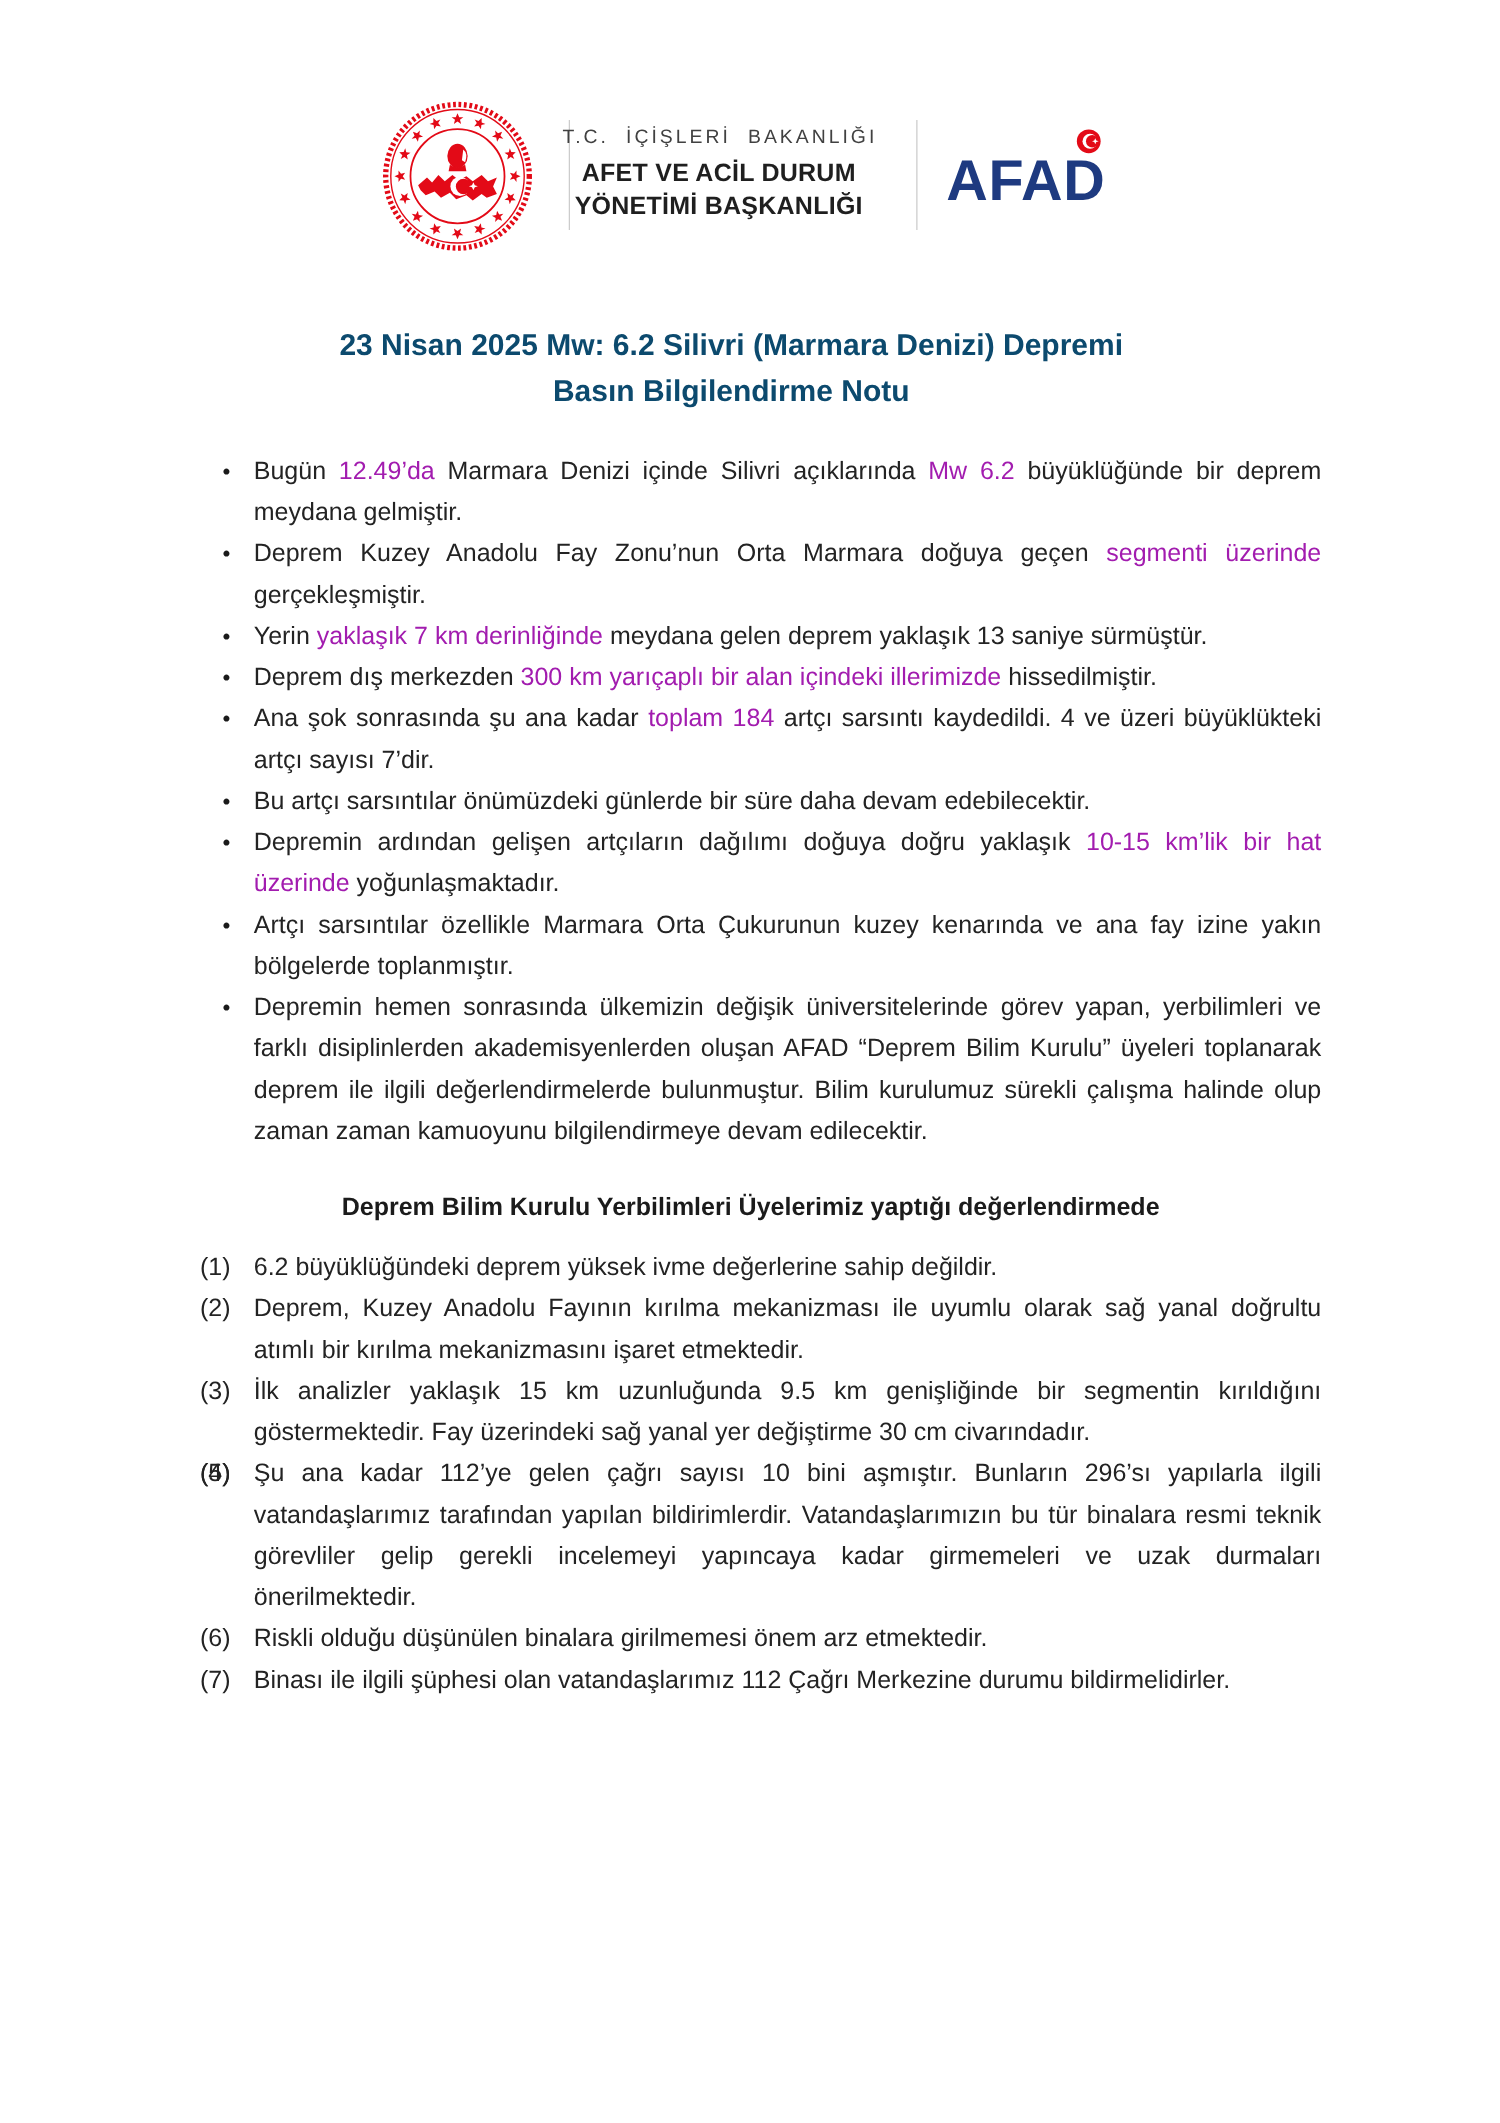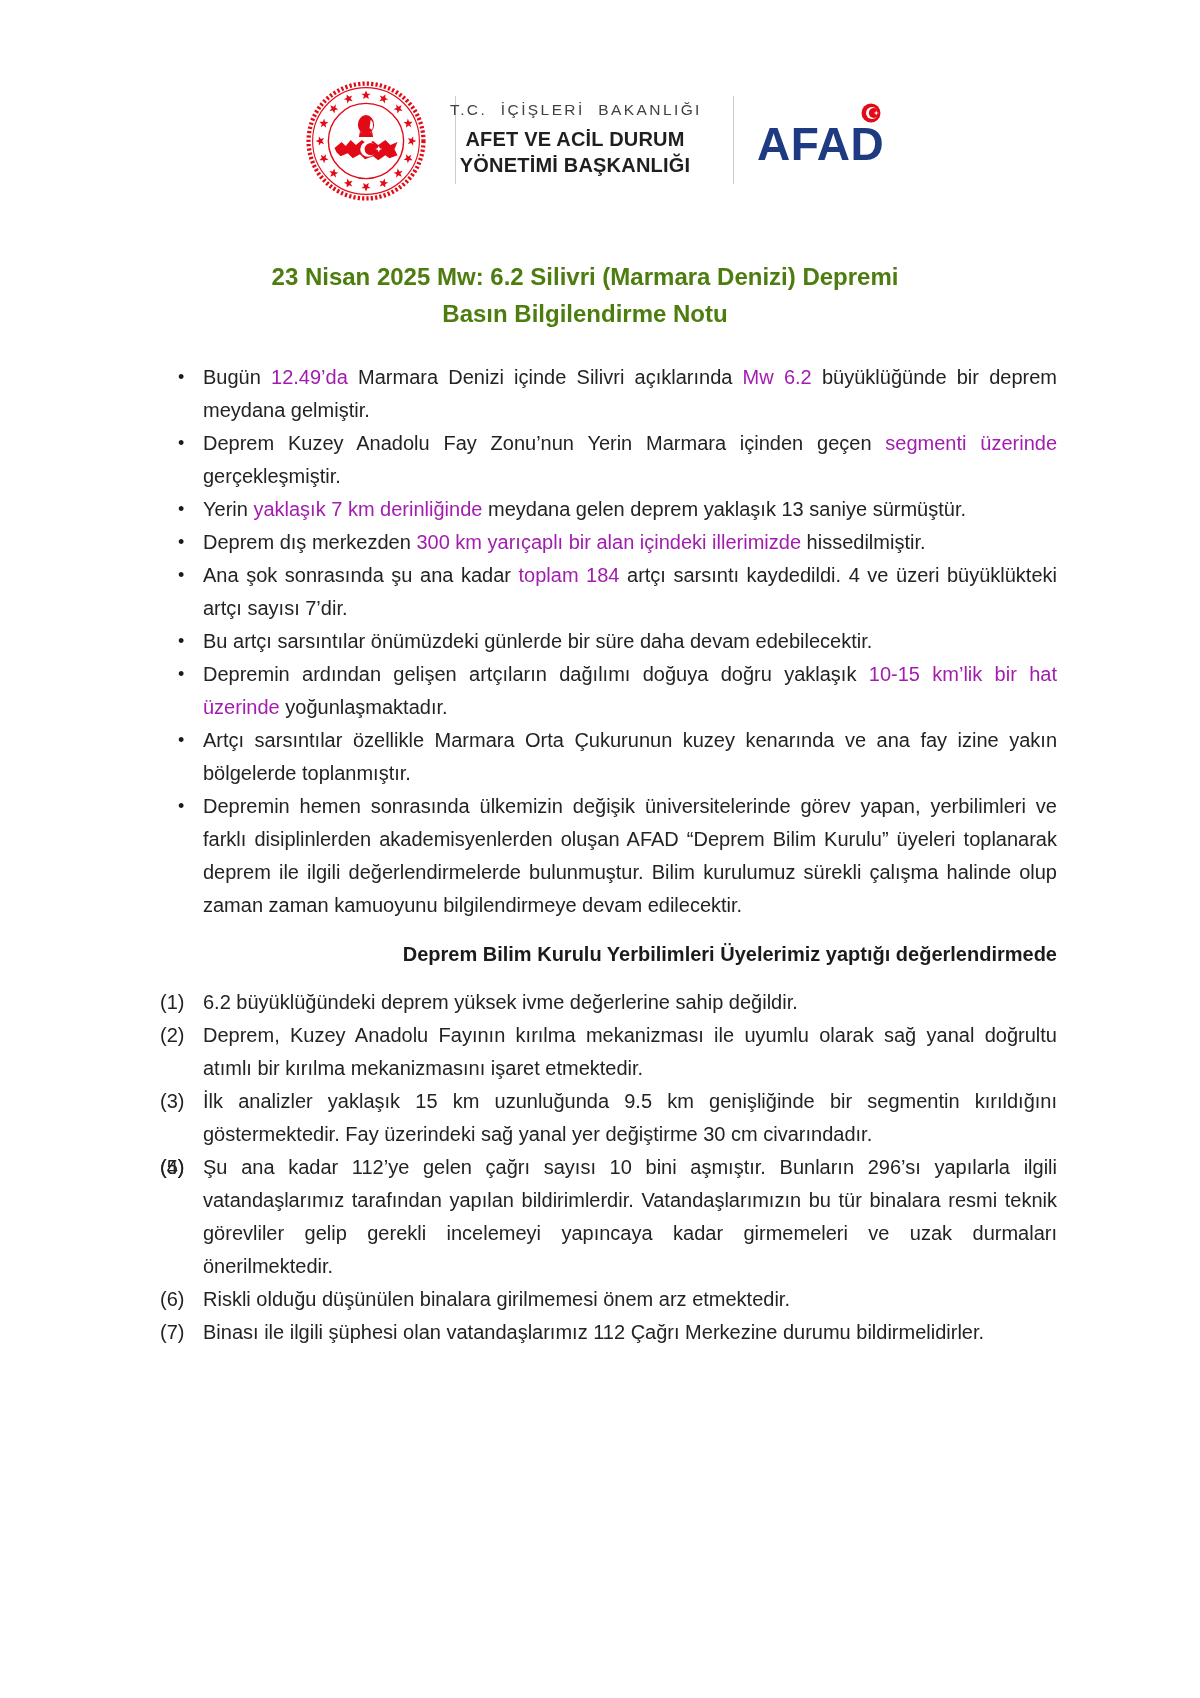--- a/index.html
+++ b/index.html
@@ -32,39 +32,39 @@
   .afad-text {
     font-size: 46px; font-weight: bold; color: #1e3a80; letter-spacing: 0.5px;
     line-height: 52px;
     margin-top: 18px;
   }
   .afad-moon { position: absolute; left: 103px; top: -16px; }
 
   
   .title-block {
     position: absolute; left: 0; top: 258px; width: 1170px; text-align: center;
-    font-size: 24px; font-weight: bold; color: #4d7c0f; line-height: 37px;
+    font-size: 24px; font-weight: bold; color: #0c4a6e; line-height: 37px;
   }
 
   
   .content { position: absolute; left: 144px; top: 361px; width: 913px; }
   .bullet-list, .numbered-list { margin: 0; padding: 0; list-style: none; }
   .bullet-item, .numbered-item {
     position: relative; padding-left: 59px;
     font-size: 20px; line-height: 33px; color: #232323;
     text-align: justify;
   }
   .bullet-item .marker {
     position: absolute; left: 34px; top: 0; font-size: 18px; color: #1a1a1a;
   }
   .numbered-item .num { position: absolute; left: 16px; top: 0; width: 40px; }
   .runs .bold { font-weight: normal; color: #a21caf; }
   .section-heading {
-    margin: 16px 0 15px 0; font-size: 20px; font-weight: bold;
-    color: #1b1b1b; line-height: 33px; text-align: right;
+    margin: 28px 0 15px 0; font-size: 20px; font-weight: bold;
+    color: #1b1b1b; line-height: 33px; text-align: center;
   }
 </style>
 </head>
 <body>
 
 <div class="page">
 
   <div class="header">
 
     <svg class="emblem" viewBox="0 0 120 120">
@@ -138,21 +138,21 @@
   <div class="content">
 
     <ul class="bullet-list">
   <li class="bullet-item">
     <span class="marker">•</span>
     <span class="runs"><span>Bugün </span><span class="bold">12.49’da</span><span> Marmara Denizi içinde Silivri açıklarında </span><span class="bold">Mw 6.2</span><span> büyüklüğünde bir deprem meydana gelmiştir.</span></span>
   </li>
 
   <li class="bullet-item">
     <span class="marker">•</span>
-    <span class="runs"><span>Deprem Kuzey Anadolu Fay Zonu’nun Yerin Marmara içinden geçen </span><span class="bold">segmenti üzerinde</span><span> gerçekleşmiştir.</span></span>
+    <span class="runs"><span>Deprem Kuzey Anadolu Fay Zonu’nun Orta Marmara doğuya geçen </span><span class="bold">segmenti üzerinde</span><span> gerçekleşmiştir.</span></span>
   </li>
 
   <li class="bullet-item">
     <span class="marker">•</span>
     <span class="runs"><span>Yerin </span><span class="bold">yaklaşık 7 km derinliğinde</span><span> meydana gelen deprem yaklaşık 13 saniye sürmüştür.</span></span>
   </li>
 
   <li class="bullet-item">
     <span class="marker">•</span>
     <span class="runs"><span>Deprem dış merkezden </span><span class="bold">300 km yarıçaplı bir alan içindeki illerimizde</span><span> hissedilmiştir.</span></span>

